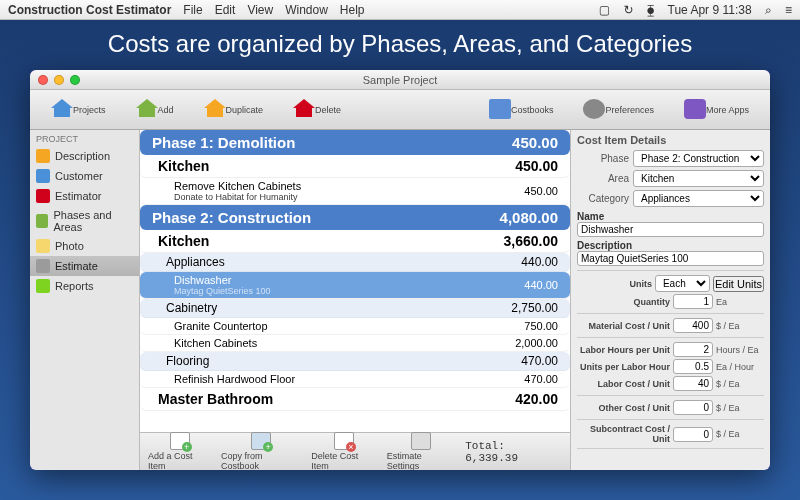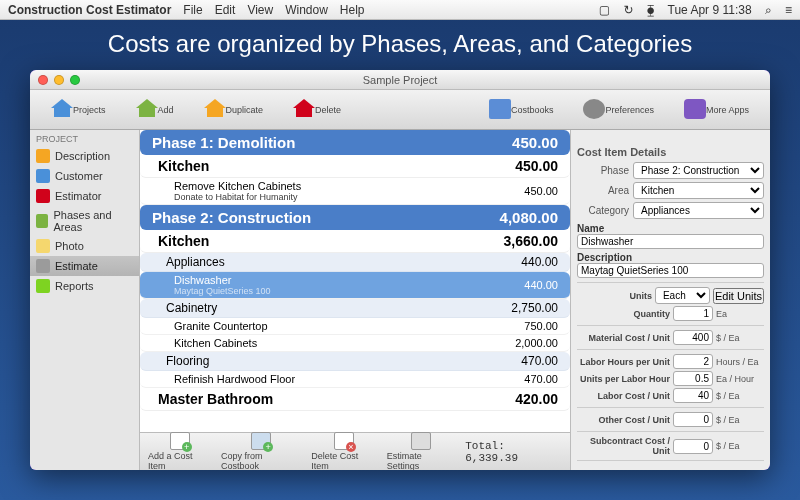--- a/index.html
+++ b/index.html
@@ -38,21 +38,21 @@
 .cat { background: #e8eef7; font-size: 12px; padding: 2px 12px 2px 26px; border-bottom: 1px solid #dde5f0; }
 .item { background: #fff; font-size: 11px; padding: 2px 12px 2px 34px; border-bottom: 1px solid #f0f0f0; }
 .item.sel { background: #6fa3e0; color: #fff; }
 .item.sel .sub { color: #e8f0fa; }
 .mainfoot { height: 38px; border-top: 1px solid #bbb; background: linear-gradient(#f2f2f2,#dadada); display: flex; align-items: center; padding: 0 8px; font-size: 9px; color: #444; }
 .fbtn { display: flex; flex-direction: column; align-items: center; margin-right: 10px; cursor: pointer; }
 .fbtn .fico { width: 20px; height: 18px; background: #fff; border: 1px solid #999; border-radius: 2px; margin-bottom: 1px; position: relative; }
 .fico.plus::after{content:"+";position:absolute;right:-3px;bottom:-3px;background:#5cb85c;color:#fff;width:10px;height:10px;border-radius:50%;font-size:9px;line-height:10px;text-align:center}
 .fico.del::after{content:"×";position:absolute;right:-3px;bottom:-3px;background:#d9534f;color:#fff;width:10px;height:10px;border-radius:50%;font-size:9px;line-height:10px;text-align:center}
 .mainfoot .tot { margin-left: auto; font-size: 11px; color: #333; font-family: Liberation Mono, monospace; }
-.details { width: 200px; border-left: 1px solid #bbb; background: #ececec; padding: 16px 6px; font-size: 10px; color: #333; overflow: hidden; }
+.details { width: 200px; border-left: 1px solid #bbb; background: #ececec; padding: 4px 6px; font-size: 10px; color: #333; overflow: hidden; }
 .details .dtitle { font-weight: bold; font-size: 11px; margin-bottom: 4px; color: #555; }
 .drow { display: flex; align-items: center; margin-bottom: 3px; gap: 4px; }
 .drow label { width: 52px; text-align: right; color: #555; font-size: 10px; }
 .drow .wide { flex: 1; }
 select, input[type=text] { font-size: 10px; padding: 1px 3px; border: 1px solid #aaa; border-radius: 3px; background: #fff; font-family: inherit; }
 .drow2 { display: flex; align-items: center; margin-bottom: 2px; gap: 3px; justify-content: flex-end; }
 .drow2 label { flex: 1; text-align: right; color: #444; font-size: 9px; font-weight: bold; }
 .drow2 input { width: 40px; text-align: right; }
 .drow2 .unit { width: 48px; font-size: 9px; color: #555; }
 .sep { border-top: 1px solid #ccc; margin: 4px 0; }

